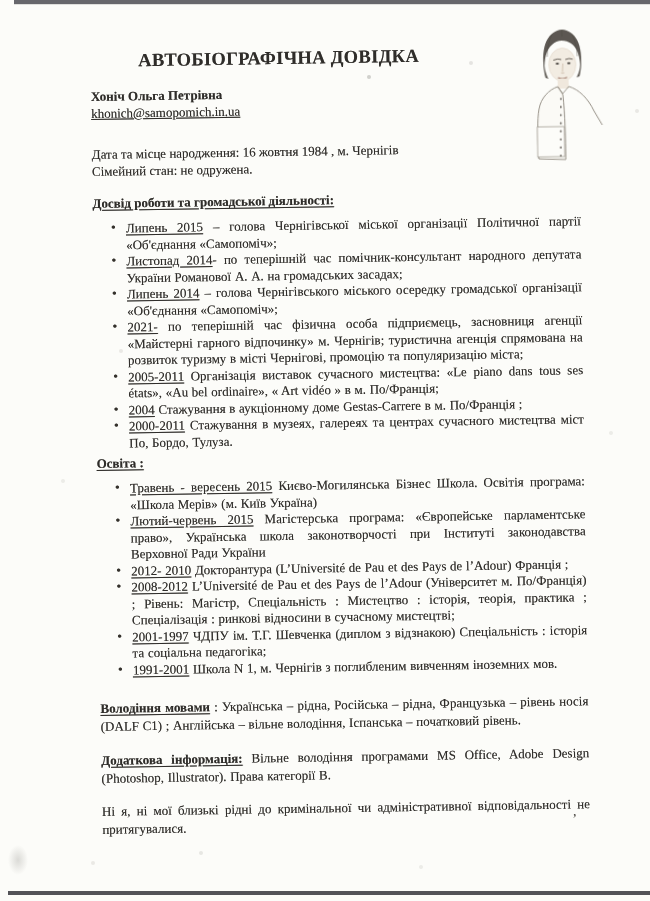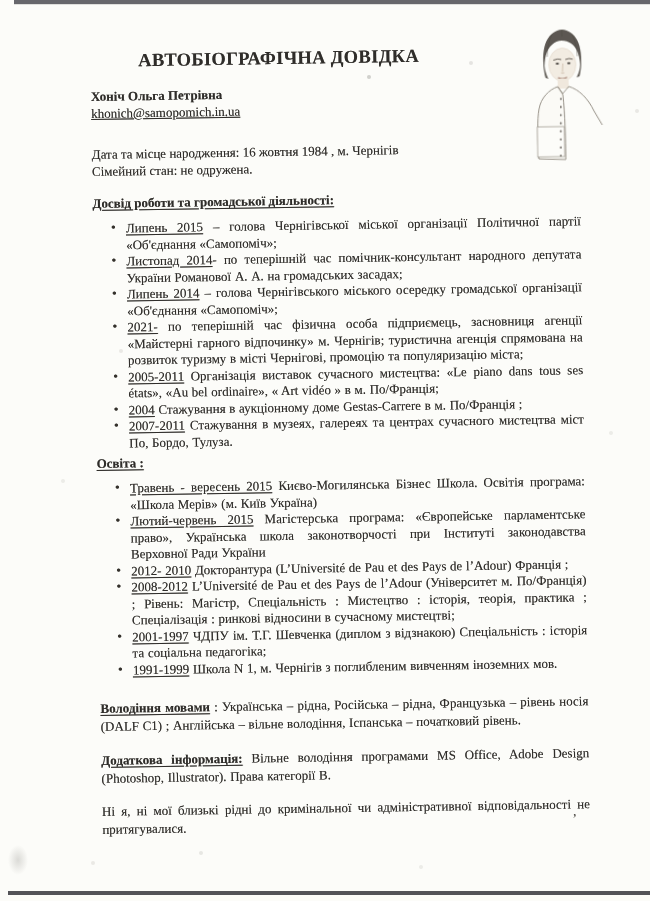--- a/index.html
+++ b/index.html
@@ -108,31 +108,31 @@
     </div>
 
     <h2 class="sec sec-exp">Досвід роботи та громадської діяльності:</h2>
     <ul class="blist">
       <li><span class="u">Липень 2015</span><span> – голова Чернігівської міської організації Політичної партії «Об'єднання «Самопоміч»;</span></li>
       <li><span class="u">Листопад 2014</span><span>- по теперішній час помічник-консультант народного депутата України Романової А. А. на громадських засадах;</span></li>
       <li><span class="u">Липень 2014</span><span> – голова Чернігівського міського осередку громадської організації «Об'єднання «Самопоміч»;</span></li>
       <li><span class="u">2021-</span><span> по теперішній час фізична особа підприємець, засновниця агенції «Майстерні гарного відпочинку» м. Чернігів; туристична агенція спрямована на розвиток туризму в місті Чернігові, промоцію та популяризацію міста;</span></li>
       <li><span class="u">2005-2011</span><span> Організація виставок сучасного мистецтва: «Le piano dans tous ses états», «Au bel ordinaire», « Art vidéo » в м. По/Франція;</span></li>
       <li><span class="u">2004</span><span> Стажування в аукціонному доме Gestas-Carrere в м. По/Франція ;</span></li>
-      <li><span class="u">2007-2011</span><span> Стажування в музеях, галереях та центрах сучасного мистецтва міст По, Бордо, Тулуза.</span></li>
+      <li><span class="u">2000-2011</span><span> Стажування в музеях, галереях та центрах сучасного мистецтва міст По, Бордо, Тулуза.</span></li>
     </ul>
 
     <h2 class="sec sec-edu">Освіта :</h2>
     <ul class="blist">
       <li><span class="u">Травень - вересень 2015</span><span> Києво-Могилянська Бізнес Школа. Освітія програма: «Школа Мерів» (м. Київ Україна)</span></li>
       <li><span class="u">Лютий-червень 2015</span><span> Магістерська програма: «Європейське парламентське право», Українська школа законотворчості при Інституті законодавства Верховної Ради України</span></li>
       <li><span class="u">2012- 2010</span><span> Докторантура (L’Université de Pau et des Pays de l’Adour) Франція ;</span></li>
       <li><span class="u">2008-2012</span><span> L’Université de Pau et des Pays de l’Adour (Університет м. По/Франція) ; Рівень: Магістр, Спеціальність : Мистецтво : історія, теорія, практика ; Спеціалізація : ринкові відносини в сучасному мистецтві;</span></li>
       <li><span class="u">2001-1997</span><span> ЧДПУ ім. Т.Г. Шевченка (диплом з відзнакою) Спеціальність : історія та соціальна педагогіка;</span></li>
-      <li><span class="u">1991-1999</span><span> Школа N 1, м. Чернігів з поглибленим вивченням іноземних мов.</span></li>
+      <li><span class="u">1991-2001</span><span> Школа N 1, м. Чернігів з поглибленим вивченням іноземних мов.</span></li>
     </ul>
 
     <p class="para p-lang"><span class="bu">Володіння мовами</span><span> : Українська – рідна, Російська – рідна, Французька – рівень носія (DALF C1) ; Англійська – вільне володіння, Іспанська – початковий рівень.</span></p>
 
     <p class="para p-add"><span class="bu">Додаткова інформація:</span><span> Вільне володіння програмами MS Office, Adobe Design (Photoshop, Illustrator). Права категорії В.</span></p>
 
     <p class="para p-state">Ні я, ні мої близькі рідні до кримінальної чи адміністративної відповідальності не притягувалися.</p>
 
   </div>
 </div>

